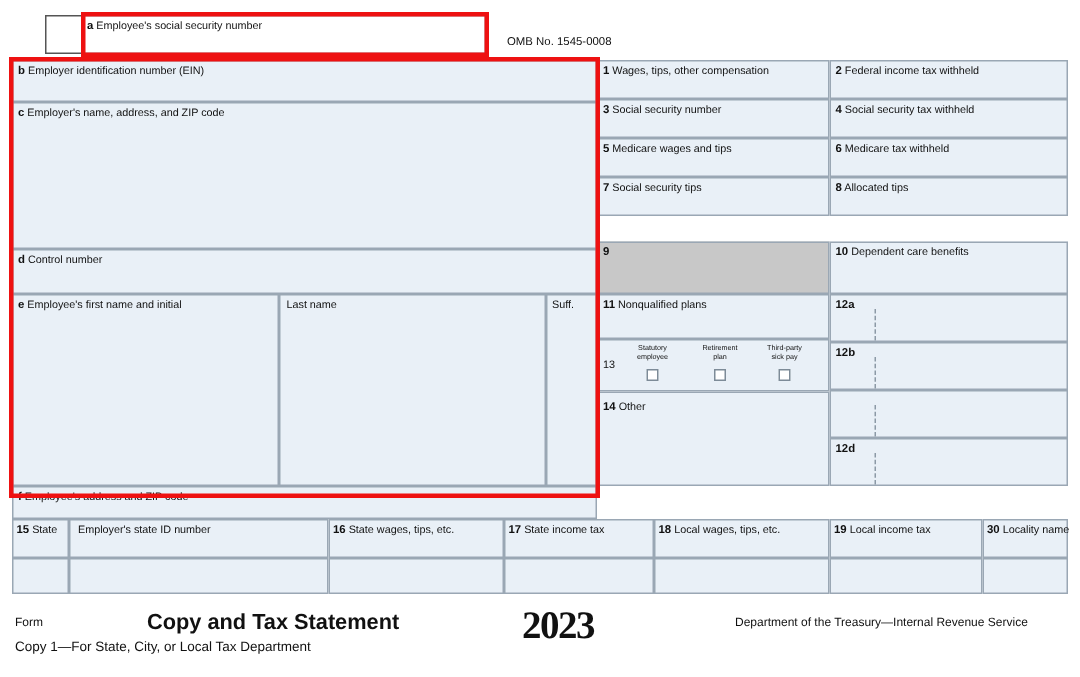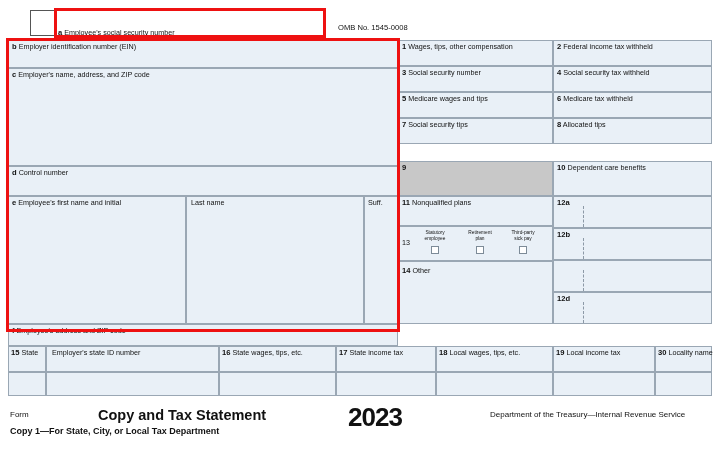--- a/index.html
+++ b/index.html
@@ -105,27 +105,26 @@
     font-size: 14.5px;
     font-weight: bold;
     color: #111;
   }
   .footer-copy {
     position: absolute;
     left: 2px;
     top: 420px;
     font-size: 9px;
     color: #111;
-    font-weight: bold;
   }
   .footer-year {
     position: absolute;
     left: 340px;
     top: 396px;
-    font-family: Liberation Sans, sans-serif;
+    font-family: Liberation Serif, serif;
     font-size: 26px;
     font-weight: bold;
     letter-spacing: -1px;
     color: #111;
   }
   .footer-dept {
     position: absolute;
     left: 482px;
     top: 404px;
     font-size: 8px;
@@ -152,21 +151,21 @@
     border-left: 1px dashed #8c99a6;
   }
 </style>
 </head>
 <body>
 
 <div id="form">
 
   <div class="voidbox">22222</div>
   <div class="ssn-field"></div>
-  <div class="lbl" style="left:50px; top:7px;margin-top:16px;">
+  <div class="lbl" style="left:50px; top:7px;">
     <span class="num">a</span>
     <span>Employee's social security number</span>
   </div>
   <div class="omb">OMB No. 1545-0008</div>
 
   <div class="box" style="left:0px; top:34px; width:390px; height:28px;"></div>
   <div class="lbl" style="left:4px; top:37px;">
     <span class="num">b</span>
     <span>Employer identification number (EIN)</span>
   </div>

